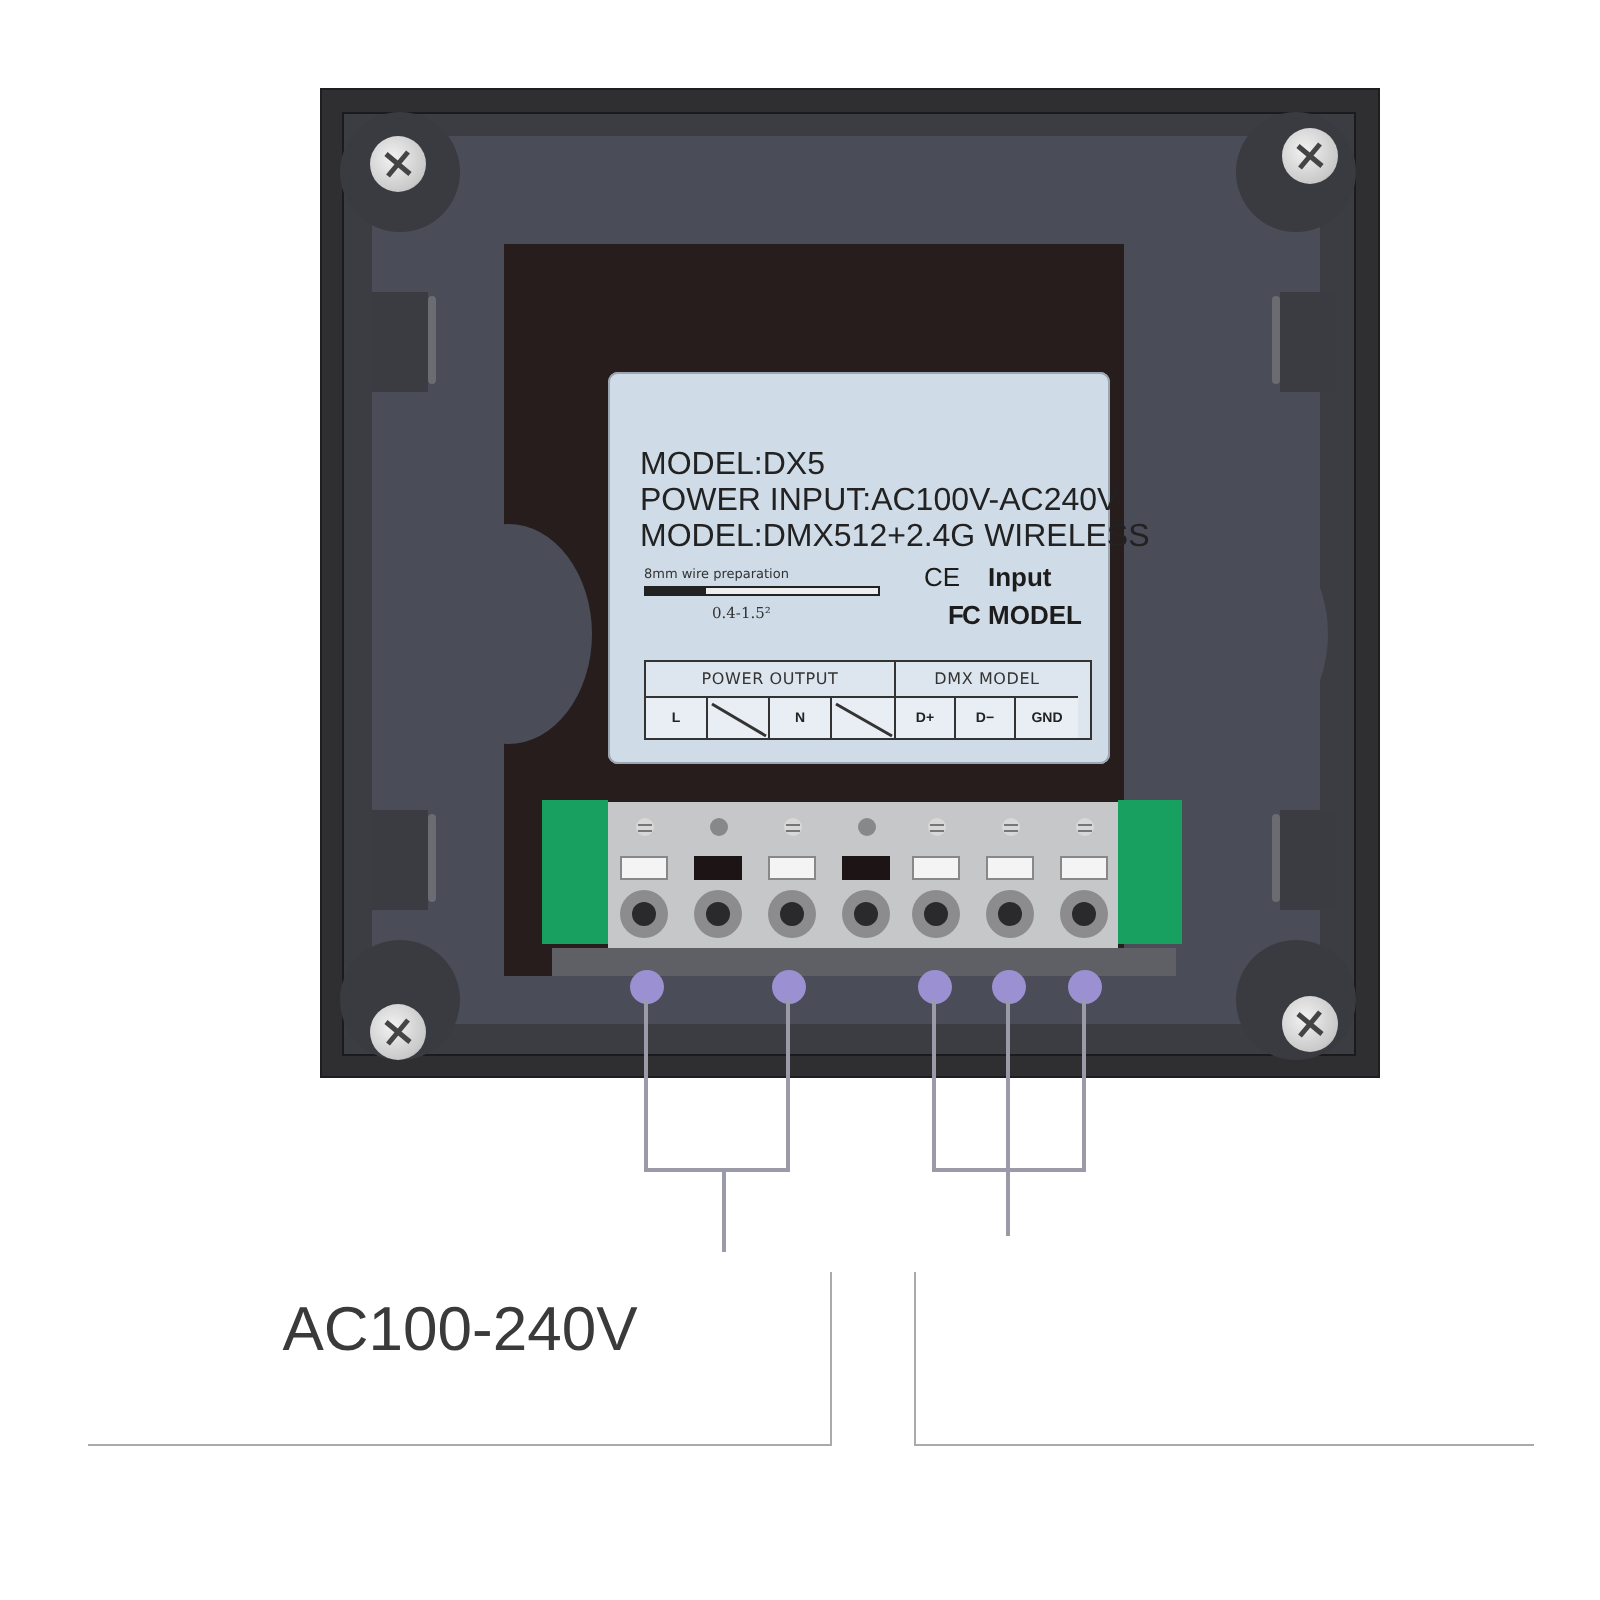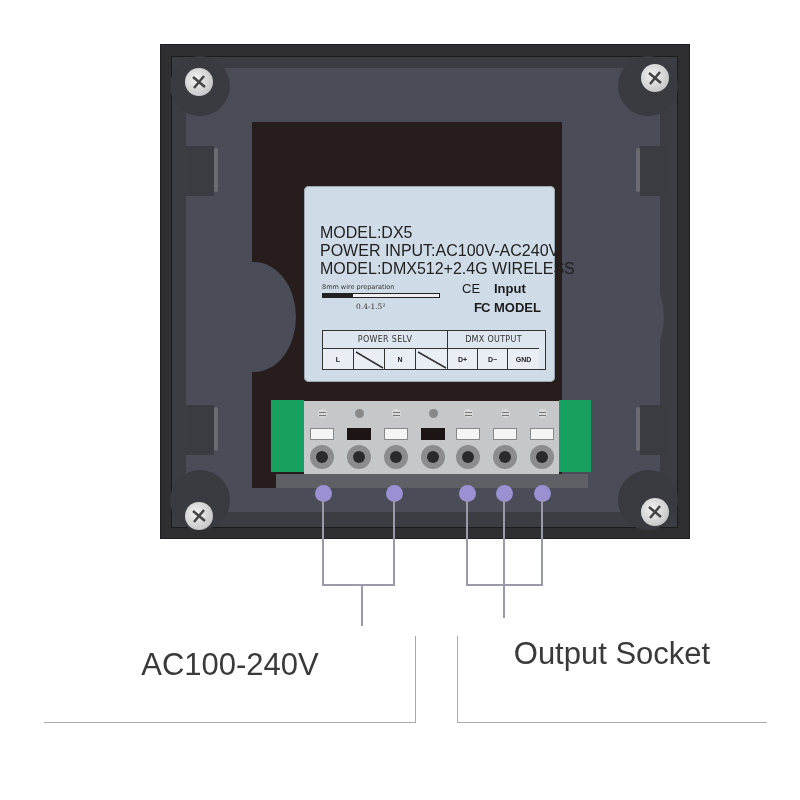--- a/index.html
+++ b/index.html
@@ -109,22 +109,22 @@
       <div class="stripped"></div>
     </div>
   <div class="wire-range">0.4-1.5²</div>
 
   <div class="cert" style="left:158px;top:95px;font-weight:normal;font-size:13px;">CE</div>
   <div class="cert" style="left:190px;top:95px;">Input</div>
   <div class="cert" style="left:158px;top:114px;letter-spacing:-1px;padding-left:12px;">FC</div>
   <div class="cert" style="left:190px;top:114px;">MODEL</div>
 
   <div class="tbl">
-    <div class="hd" style="grid-column:1 / span 4;">POWER SELV</div>
-    <div class="hd last" style="grid-column:5 / span 3;">DMX OUTPUT</div>
+    <div class="hd" style="grid-column:1 / span 4;">POWER OUTPUT</div>
+    <div class="hd last" style="grid-column:5 / span 3;">DMX MODEL</div>
     <div class="c">L</div>
     <div class="c diag">
         <svg width="31" height="21">
           <line x1="2" y1="3" x2="29" y2="19" stroke="#333" stroke-width="1.5"></line>
         </svg>
       </div>
     <div class="c">N</div>
     <div class="c diag">
         <svg width="32" height="21">
           <line x1="2" y1="3" x2="30" y2="19" stroke="#333" stroke-width="1.5"></line>
@@ -195,14 +195,13 @@
 
 <div class="abs frame-v" style="left:415px;top:636px;height:86px;"></div>
 <div class="abs frame-h" style="left:44px;top:722px;width:372px;"></div>
 <div class="abs frame-v" style="left:457px;top:636px;height:86px;"></div>
 <div class="abs frame-h" style="left:457px;top:722px;width:310px;"></div>
 
 <div class="abs caption" style="left:44px;top:646px;width:372px;">
   <div>AC100-240V</div>
 </div>
 <div class="abs caption" style="left:457px;top:635px;width:310px;">
-  <div>Output Socket</div>
 </div>
 
 </body></html>

